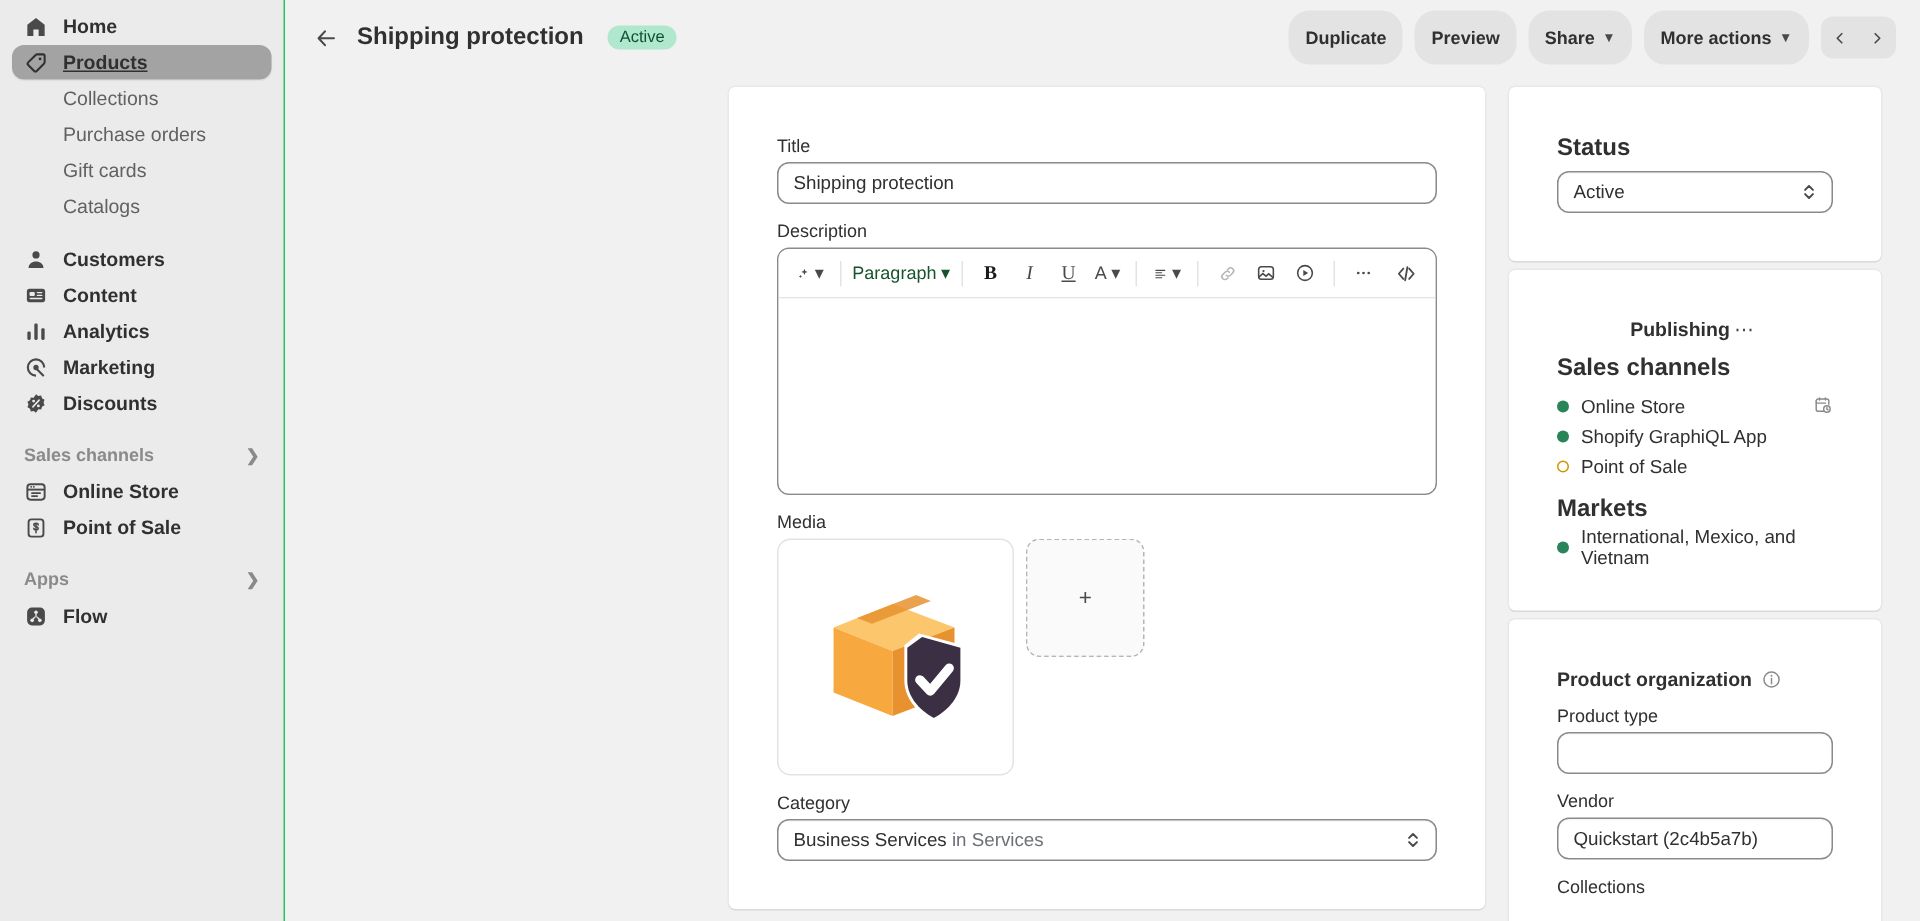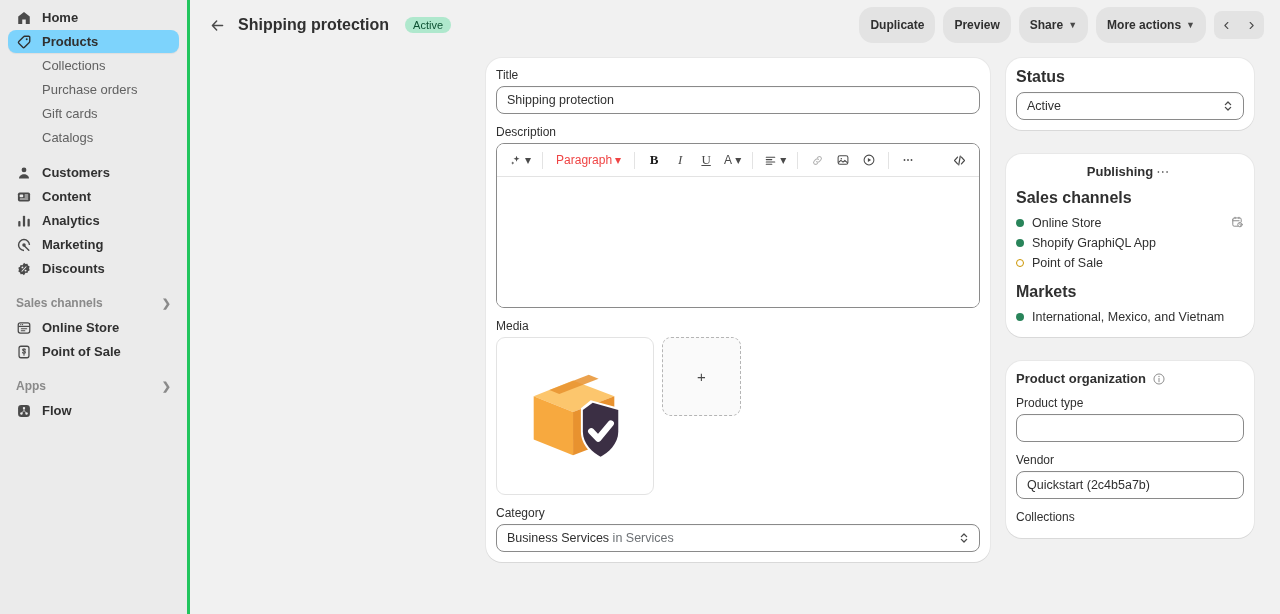--- a/index.html
+++ b/index.html
@@ -9,32 +9,32 @@
     background: #f1f1f1;
     color: #303030;
     overflow: hidden;
   }
   .app { display: flex; width: 1280px; height: 614px; }
 
   
   .sidebar {
     width: 190px; height: 614px; flex: 0 0 190px;
     background: #ebebeb;
-    border-right: 3px solid #22c55e;
+    border-right: 1px solid #22c55e;
     padding: 6px 8px 0 8px;
     overflow: hidden;
   }
   .nav-item {
     display: flex; align-items: center; gap: 10px;
     height: 23px; padding: 0 8px; margin-bottom: 1px;
     border-radius: 8px; cursor: pointer;
     font-size: 13px; color: #303030; font-weight: 600;
     white-space: nowrap;
   }
-  .nav-item.active { background: #7dd3fc; box-shadow: 0 1px 1px rgba(0,0,0,.06); }
+  .nav-item.active { background: #a3a3a3; box-shadow: 0 1px 1px rgba(0,0,0,.06); text-decoration: underline; }
   .nav-item .ico { width: 16px; height: 16px; display: flex; align-items: center; justify-content: center; flex: 0 0 16px; }
   .nav-item .ico svg { display: block; }
   .nav-sub {
     display: flex; align-items: center;
     height: 23px; padding: 0 8px 0 34px; margin-bottom: 1px;
     border-radius: 8px; cursor: pointer;
     font-size: 13px; color: #616161; font-weight: 400;
     white-space: nowrap;
   }
   .nav-gap { height: 11px; }
@@ -77,23 +77,23 @@
   .nav-arrows .ar {
     width: 25px; height: 28px; display: flex; align-items: center; justify-content: center;
     cursor: pointer; color: #4a4a4a; font-size: 12px;
   }
 
   .columns { display: flex; gap: 16px; padding: 8px 16px 0 0; margin-left: 296px; }
   .col-main { width: 504px; flex: 0 0 504px; }
   .col-side { width: 248px; flex: 0 0 248px; }
 
   .card {
-    background: #ffffff; border-radius: 16px;
+    background: #ffffff; border-radius: 4px;
     box-shadow: 0 1px 0 rgba(26,26,26,.07), 0 0 0 1px rgba(26,26,26,.04);
-    padding: 10px; margin-bottom: 24px;
+    padding: 32px; margin-bottom: 6px;
   }
   .fld-label { font-size: 12px; color: #303030; margin-bottom: 4px; }
   .input {
     height: 28px; border: 1px solid #8a8a8a; border-radius: 8px;
     background: #fff; display: flex; align-items: center;
     padding: 0 10px; font-size: 12.5px; color: #303030;
     box-shadow: inset 0 1px 1px rgba(0,0,0,.03);
   }
   .input.sel { justify-content: space-between; cursor: pointer; }
   .sel-ico { color: #4a4a4a; font-size: 10px; line-height: 1; display:flex; flex-direction:column; align-items:center; }
@@ -103,21 +103,21 @@
   
   .editor { border: 1px solid #8a8a8a; border-radius: 8px; overflow: hidden; }
   .ed-toolbar {
     height: 33px; display: flex; align-items: center;
     padding: 0 8px; gap: 2px; border-bottom: 1px solid #e3e3e3;
     background: #fff;
   }
   .tb { height: 24px; min-width: 24px; border-radius: 6px; display: flex; align-items: center;
         justify-content: center; gap: 3px; cursor: pointer; color: #4a4a4a; font-size: 12px; padding: 0 4px; }
   .tb.dim { color: #b5b5b5; cursor: default; }
-  .tb.para { font-size: 12px; color: #ef4444; padding: 0 6px; }
+  .tb.para { font-size: 12px; color: #14532d; padding: 0 6px; }
   .tb.bold { font-weight: 700; font-size: 13px; color: #1a1a1a; font-family: "Liberation Serif", serif; }
   .tb.ital { font-style: italic; font-size: 13px; font-family: "Liberation Serif", serif; }
   .tb.und { text-decoration: underline; font-size: 13px; font-family: "Liberation Serif", serif; }
   .tb-div { width: 1px; height: 17px; background: #e3e3e3; margin: 0 5px; }
   .tb-spacer { flex: 1 1 auto; }
   .ed-body { height: 130px; background: #fff; }
 
   
   .media-row { display: flex; gap: 8px; }
   .media-main {

